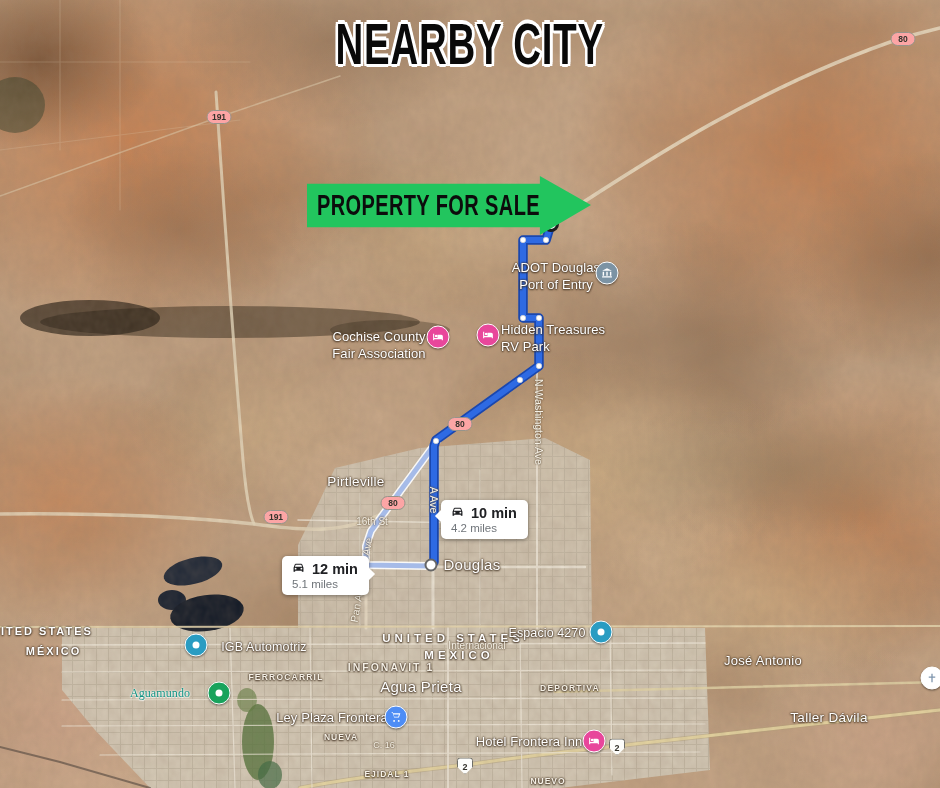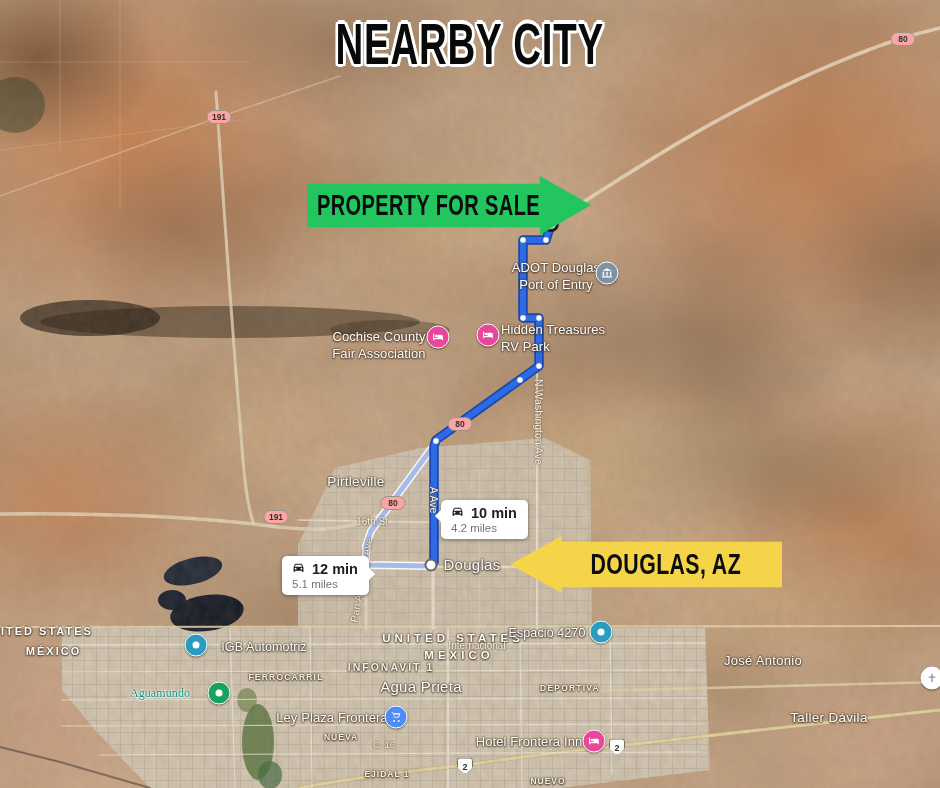--- a/index.html
+++ b/index.html
@@ -321,20 +321,17 @@
         <path fill="#202124" d="M5 16.5V11l1.7-4.6c.2-.7.8-1.1 1.5-1.1h7.6c.7 0 1.3.4 1.5 1.1L19 11v5.5h-2.3v-1.3H7.3v1.3H5zm2-6.8h10l-1-2.9H8l-1 2.9zm.9 3.8a1.3 1.3 0 1 0 0-2.6 1.3 1.3 0 0 0 0 2.6zm8.2 0a1.3 1.3 0 1 0 0-2.6 1.3 1.3 0 0 0 0 2.6z"></path>
       </svg>
       <span>12 min</span>
     </div>
     <div class="row2">5.1 miles</div>
   </div>
 
   <div class="arrow" id="arrow-property">
     <span>PROPERTY FOR SALE</span>
   </div>
-  <div class="arrow" id="arrow-city">
-    <span>DOUGLAS, AZ</span>
-  </div>
 
   <div id="title">
     <span>NEARBY CITY</span>
   </div>
 </div>
 
 </body></html>

